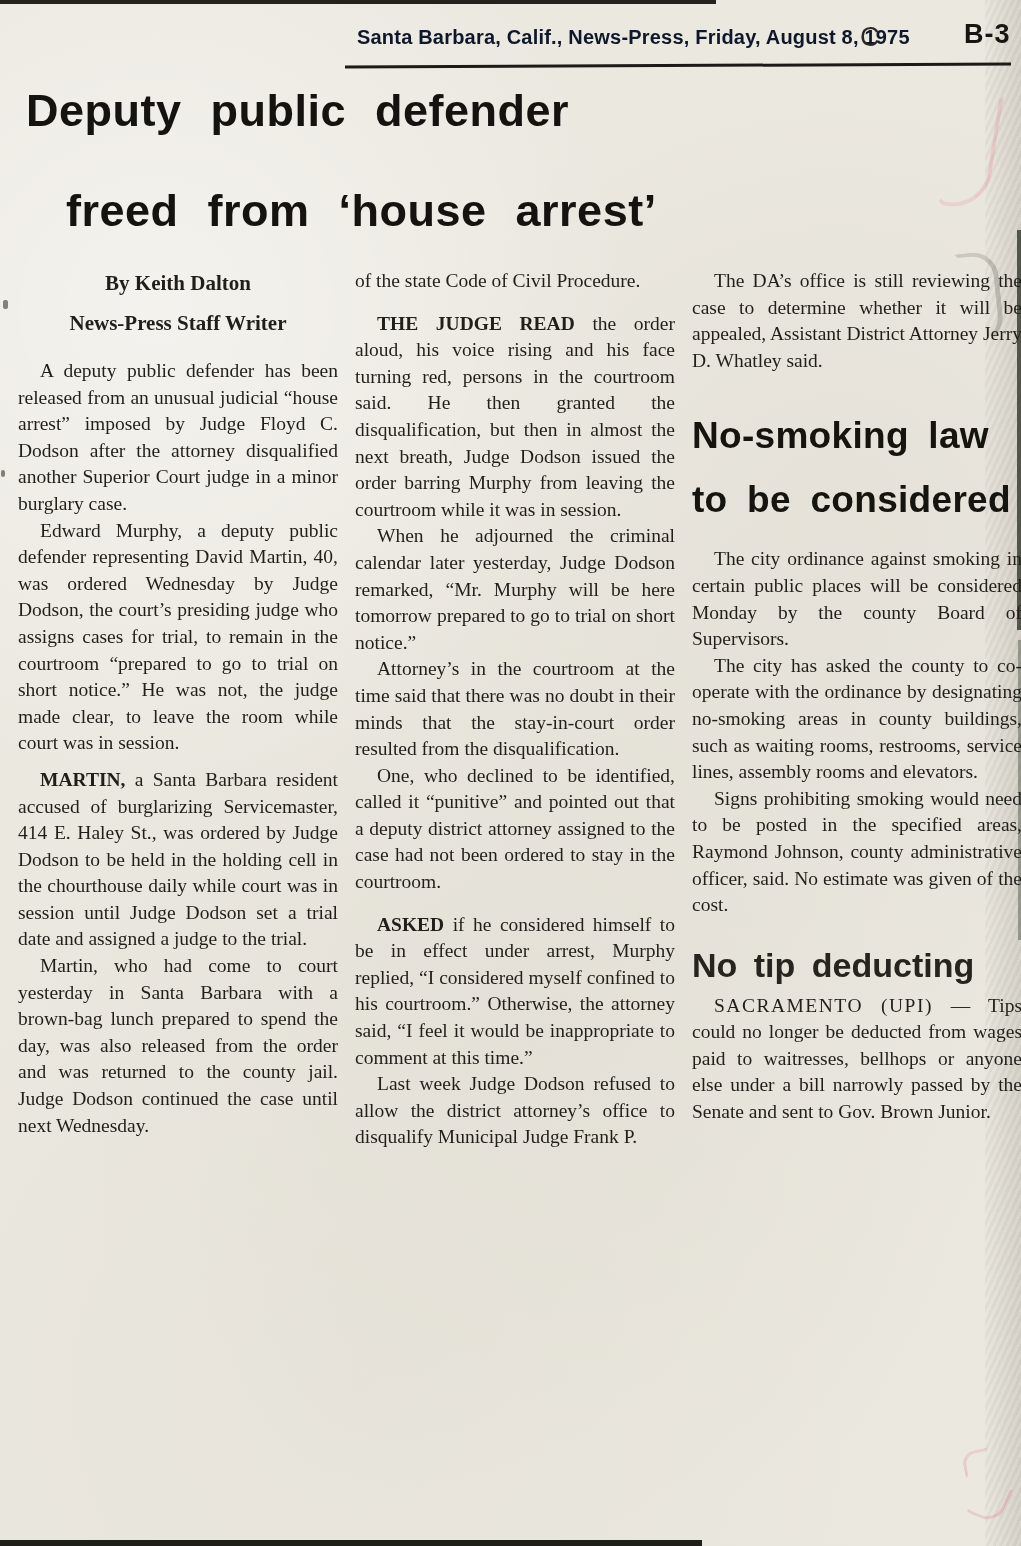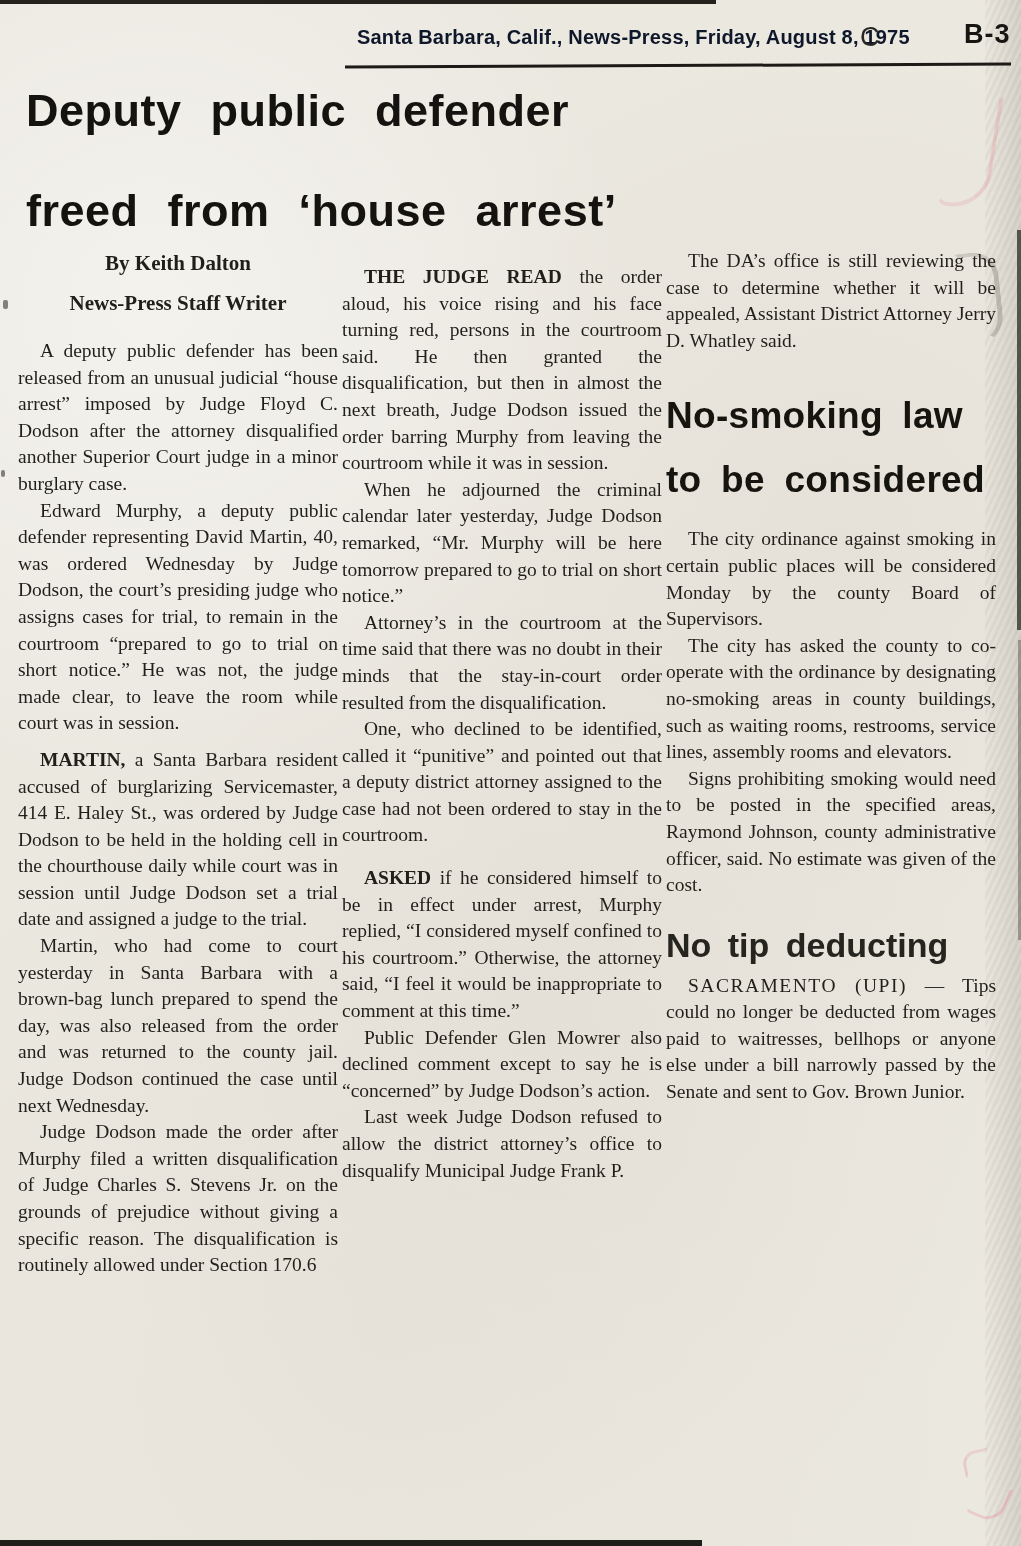--- a/index.html
+++ b/index.html
@@ -49,25 +49,25 @@
   .page-number{position:absolute;left:930px;top:19px;
     font-family:"Liberation Sans",sans-serif;font-weight:700;font-size:27px;
     letter-spacing:1px;color:#171511;margin-left:34px;}
   .masthead-rule{position:absolute;left:345px;top:64px;width:666px;height:3px;
     background:#1b1a16;transform:rotate(-0.25deg);}
 
   
   .headline{position:absolute;left:26px;top:78px;width:960px;
     font-family:"Liberation Sans",sans-serif;font-weight:700;color:#141310;}
   .headline .hl{font-size:45px;line-height:66px;letter-spacing:.5px;word-spacing:16px;white-space:nowrap;}
-  .headline .hl + .hl{margin-top:34px;}
+  .headline .hl + .hl{margin-top:34px;margin-left:40px;}
 
   
-  .columns{position:absolute;left:18px;top:248px;width:990px;
-    display:grid;grid-template-columns:320px 320px 330px;column-gap:4px;}
+  .columns{position:absolute;left:18px;top:268px;width:990px;
+    display:grid;grid-template-columns:320px 320px 330px;column-gap:17px;}
   .col{font-size:19.5px;line-height:26.6px;text-align:justify;color:#211f1a;}
   .byline,.byline-title{text-align:center;font-weight:700;font-size:21px;line-height:26px;}
   .byline{margin:2px 0 14px 0;}
   .byline-title{margin:0 0 22px 0;}
   .graf{margin:0;}
   .graf.indent{text-indent:22px;}
   .graf.sp{margin-top:10px;}
   .graf.sp-lg{margin-top:16px;}
   .lead{font-weight:700;}
   .dateline{letter-spacing:1.5px;}
@@ -110,30 +110,29 @@
 
   <div class="columns">
 
     <div class="col">
       <p class="byline">By Keith Dalton</p>
       <p class="byline-title">News-Press Staff Writer</p>
       <p class="graf indent"><span>A deputy public defender has been released from an unusual judicial “house arrest” imposed by Judge Floyd C. Dodson after the attorney disqualified another Superior Court judge in a minor burglary case.</span></p>
       <p class="graf indent"><span>Edward Murphy, a deputy public defender representing David Martin, 40, was ordered Wednesday by Judge Dodson, the court’s presiding judge who assigns cases for trial, to remain in the courtroom “prepared to go to trial on short notice.” He was not, the judge made clear, to leave the room while court was in session.</span></p>
       <p class="graf indent sp"><b class="lead">MARTIN,</b><span> a Santa Barbara resident accused of burglarizing Servicemaster, 414 E. Haley St., was ordered by Judge Dodson to be held in the holding cell in the chourthouse daily while court was in session until Judge Dodson set a trial date and assigned a judge to the trial.</span></p>
       <p class="graf indent"><span>Martin, who had come to court yesterday in Santa Barbara with a brown-bag lunch prepared to spend the day, was also released from the order and was returned to the county jail. Judge Dodson continued the case until next Wednesday.</span></p>
-      <p class="graf indent"><span>Judge Dodson made the order after Murphy filed a written disqualification of Judge Charles S. Stevens Jr. on the grounds of prejudice without giving a specific reason. The disqualification is routinely allowed under Section 170.6</span></p>
     </div>
 
     <div class="col">
+      <p class="graf"><span>of the state Code of Civil Procedure.</span></p>
       <p class="graf indent sp-lg"><b class="lead">THE JUDGE READ</b><span> the order aloud, his voice rising and his face turning red, persons in the courtroom said. He then granted the disqualification, but then in almost the next breath, Judge Dodson issued the order barring Murphy from leaving the courtroom while it was in session.</span></p>
       <p class="graf indent"><span>When he adjourned the criminal calendar later yesterday, Judge Dodson remarked, “Mr. Murphy will be here tomorrow prepared to go to trial on short notice.”</span></p>
       <p class="graf indent"><span>Attorney’s in the courtroom at the time said that there was no doubt in their minds that the stay-in-court order resulted from the disqualification.</span></p>
       <p class="graf indent"><span>One, who declined to be identified, called it “punitive” and pointed out that a deputy district attorney assigned to the case had not been ordered to stay in the courtroom.</span></p>
       <p class="graf indent sp-lg"><b class="lead">ASKED</b><span> if he considered himself to be in effect under arrest, Murphy replied, “I considered myself confined to his courtroom.” Otherwise, the attorney said, “I feel it would be inappropriate to comment at this time.”</span></p>
-      <p class="graf indent"><span>Public Defender Glen Mowrer also declined comment except to say he is “concerned” by Judge Dodson’s action.</span></p>
       <p class="graf indent"><span>Last week Judge Dodson refused to allow the district attorney’s office to disqualify Municipal Judge Frank P.</span></p>
     </div>
 
     <div class="col">
       <p class="graf indent"><span>The DA’s office is still reviewing the case to determine whether it will be appealed, Assistant District Attorney Jerry D. Whatley said.</span></p>
 
       <div class="sub-headline smoking-headline">
         <div class="shl">No-smoking law</div>
         <div class="shl">to be considered</div>
       </div>

